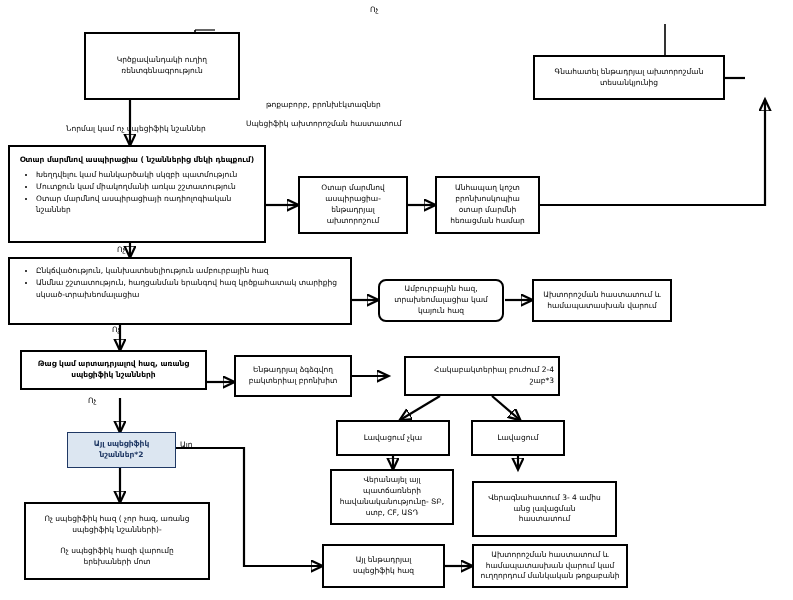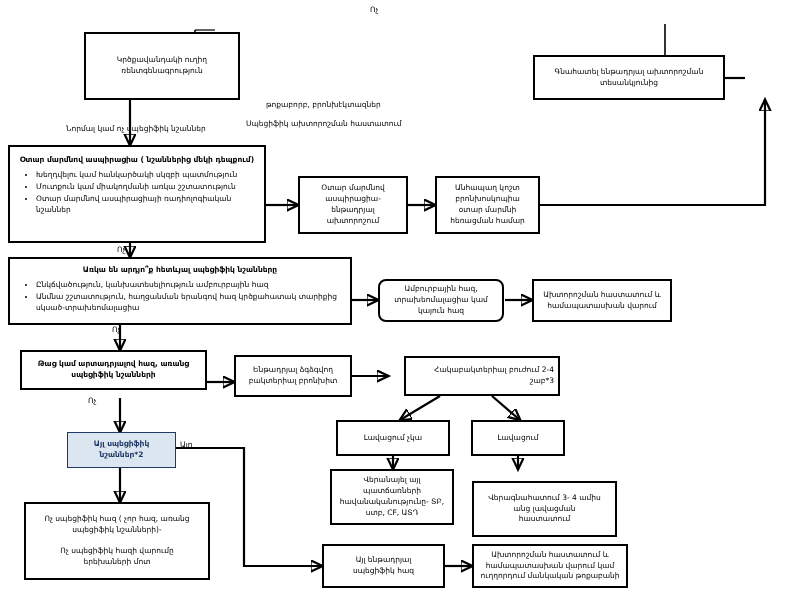--- a/index.html
+++ b/index.html
@@ -186,21 +186,20 @@
   </div>
 
   <div class="box" style="left:435px; top:176px; width:105px; height:58px;">
     <div>Անհապաղ կոշտ</div>
     <div>բրոնխոսկոպիա</div>
     <div>օտար մարմնի</div>
     <div>հեռացման համար</div>
   </div>
 
   <div class="box left-align" style="left:8px; top:257px; width:344px; height:68px; justify-content:flex-start; padding-top:6px;">
-    <div class="box-title">Առկա են արդյո՞ք հետևյալ սպեցիֆիկ նշանները</div>
     <ul class="bullets">
       <li>Ընկճվածություն, կանխատեսելիություն ամբուրբային հազ</li>
       <li>Անմնա շշտատություն, հաղցանման երանգով հազ կրծքահատակ տարիքից սկսած-տրախեոմալացիա</li>
     </ul>
   </div>
 
   <div class="box" style="left:378px; top:279px; width:126px; height:43px;border-radius:8px;">
     <div>Ամբուրբային հազ,</div>
     <div>տրախեոմալացիա կամ</div>
     <div>կայուն հազ</div>

